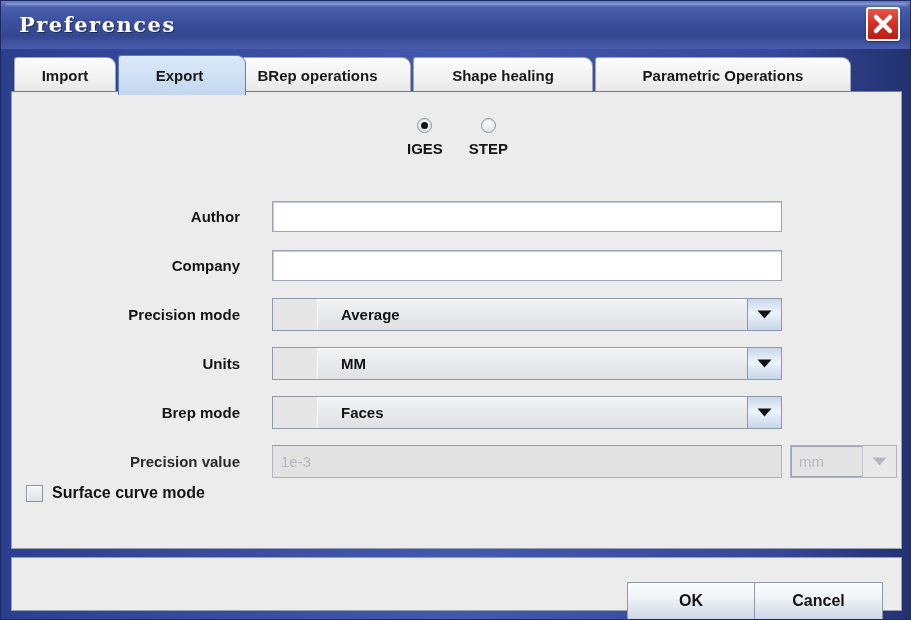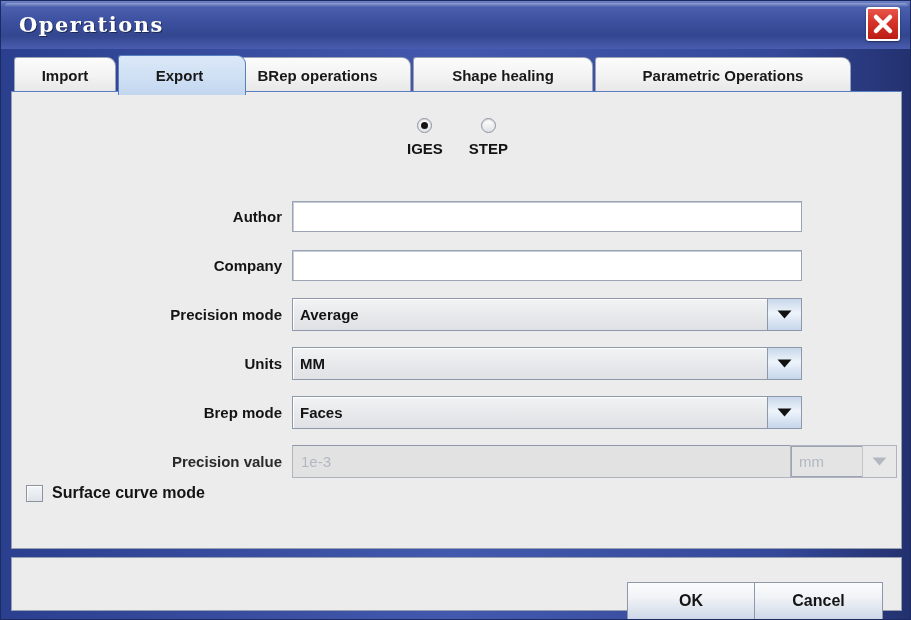--- a/index.html
+++ b/index.html
@@ -155,23 +155,23 @@
     width: 891px;
   }
   .row {
     position: relative;
     height: 33px;
     margin-bottom: 16px;
     display: flex;
     align-items: center;
   }
   .row .label {
-    width: 280px;
+    width: 260px;
     text-align: right;
-    padding-right: 10px;
+    padding-right: 32px;
     box-sizing: border-box;
     font-size: 15px;
     font-weight: bold;
     color: #141414;
     white-space: nowrap;
   }
   .row .label.dim { color: #2a2a2a; }
 
   .textfield {
     width: 510px;
@@ -194,26 +194,27 @@
     box-sizing: border-box;
     display: flex;
     border: 1px solid #8d99ab;
     background: #e6e6e6;
     cursor: pointer;
   }
   .combo .value {
     flex: 1;
     display: flex;
     align-items: center;
-    padding: 0 7px;
+    padding: 0 24px;
     font-size: 15px;
     font-weight: bold;
     color: #141414;
     background: linear-gradient(to bottom, #f2f3f5 0%, #e9eaec 45%, #dfe1e5 100%);
     box-shadow: inset 1px 1px 0 #ffffff;
+    margin-left: 44px;
   }
   .combo .arrow {
     width: 33px;
     border-left: 1px solid #8d99ab;
     background: linear-gradient(to bottom, #c8d7ea 0%, #eef4fb 45%, #c6d6ea 100%);
     display: flex;
     align-items: center;
     justify-content: center;
   }
 
@@ -320,21 +321,21 @@
   }
   .btn + .btn { border-left: none; }
 </style>
 </head>
 <body>
 
 <div class="window">
 
   <div class="titlebar">
     <div class="titlebar-highlight"></div>
-    <div class="title-text">Operations</div>
+    <div class="title-text">Preferences</div>
     <div class="close-button">
       <svg width="30" height="30" viewBox="0 0 30 30">
         <path d="M8 8 L22 22 M22 8 L8 22" stroke="#ffffff" stroke-width="4.5" stroke-linecap="round"></path>
       </svg>
     </div>
   </div>
 
   <div class="tabstrip">
     <div class="tab" style="left:5px;  width:102px;">
       <span>Import</span>

